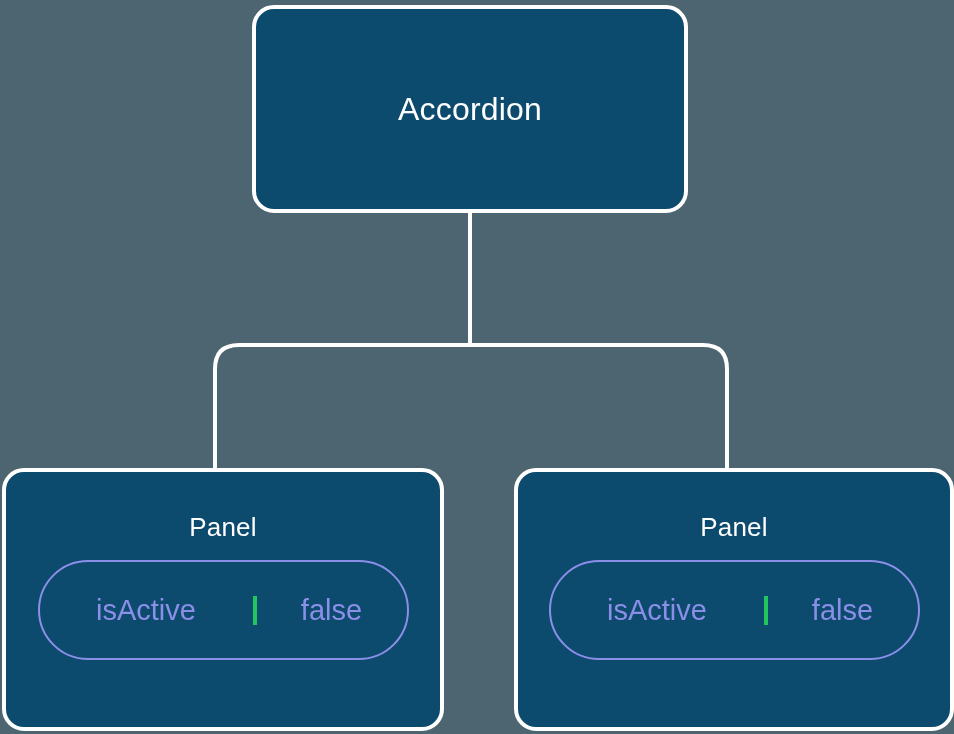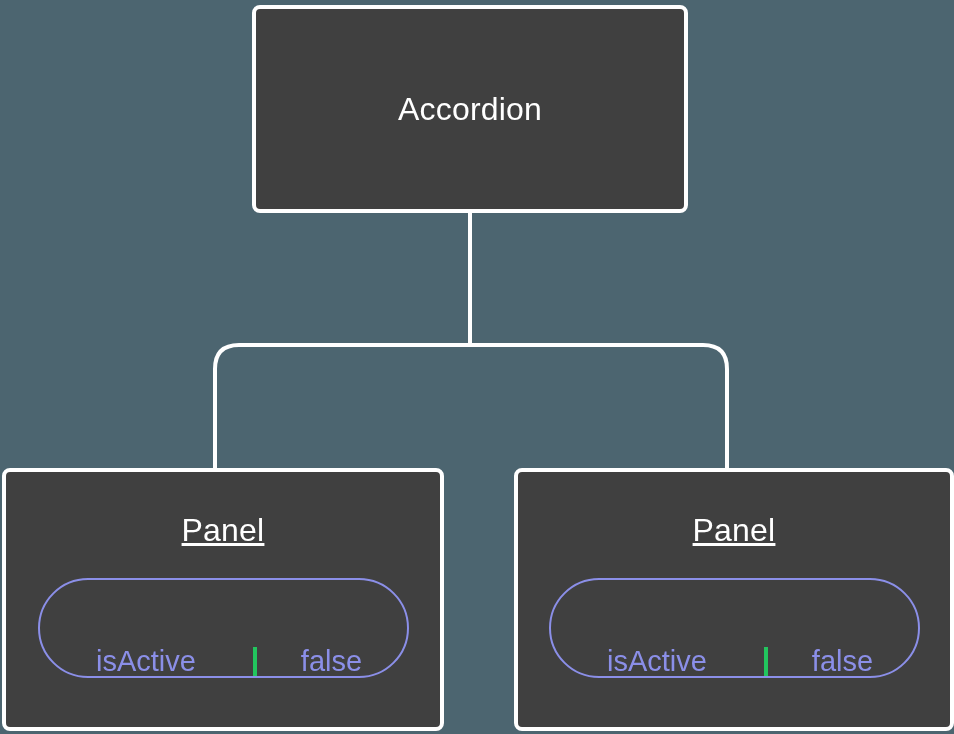--- a/index.html
+++ b/index.html
@@ -32,23 +32,23 @@
     width: 954px;
     height: 734px;
     z-index: 1;
   }
 
   
   .node {
     position: absolute;
     z-index: 2;
     box-sizing: border-box;
-    background: #404040;
+    background: #0c4a6e;
     border: 4px solid #ffffff;
-    border-radius: 8px;
+    border-radius: 22px;
     display: flex;
     flex-direction: column;
     align-items: center;
   }
 
   .node-root {
     left: 252px;
     top: 5px;
     width: 436px;
     height: 208px;
@@ -77,34 +77,33 @@
     color: #ffffff;
     font-size: 32px;
     font-weight: 400;
     line-height: 1;
     letter-spacing: 0.2px;
     white-space: nowrap;
   }
 
   .node-leaf-left .node-title,
   .node-leaf-right .node-title {
-    font-size: 32px;
-    text-decoration: underline;
+    font-size: 26px;
   }
 
   
   .prop-pill {
     box-sizing: border-box;
-    margin-top: 32px;
+    margin-top: 20px;
     height: 100px;
     width: 371px;
     border: 2px solid #8b8fe8;
     border-radius: 50px;
     display: flex;
-    align-items: flex-end;
+    align-items: center;
     overflow: hidden;
   }
 
   .prop-key,
   .prop-value {
     display: flex;
     align-items: center;
     justify-content: center;
     color: #8b8fe8;
     font-size: 29px;

